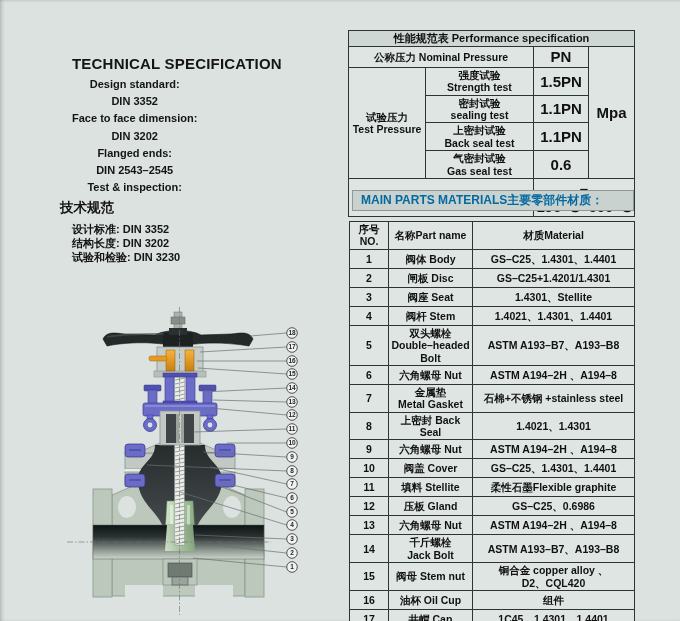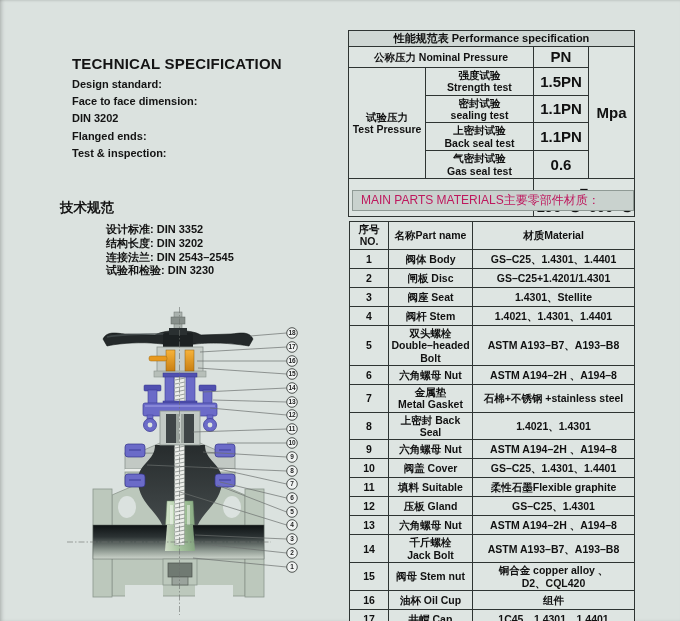--- a/index.html
+++ b/index.html
@@ -5,65 +5,66 @@
   * { margin:0; padding:0; box-sizing:border-box; }
   html,body { width:680px; height:621px; }
   body { font-family:"Liberation Sans","DejaVu Sans",sans-serif; }
   .page {
     position:relative; width:680px; height:621px;
     background:#dbe2df; overflow:hidden; color:#141414;
     box-shadow: inset 3px 0 4px -2px rgba(0,0,0,.25), inset 0 2px 3px -2px rgba(0,0,0,.15);
   }
   
   .ts-title { position:absolute; left:72px; top:55px; font-size:15px; font-weight:bold; letter-spacing:.2px; }
-  .en-lines { position:absolute; left:72px; top:76px; font-size:11px; font-weight:bold; line-height:17.2px; }
+  .en-lines { position:absolute; left:72px; top:76px; font-size:11px; font-weight:bold; line-height:17.2px;text-align:center; }
   .cn-title { position:absolute; left:60px; top:199px; font-size:13.5px; font-weight:bold; }
-  .cn-lines { position:absolute; left:72px; top:223px; font-size:11px; font-weight:bold; line-height:13.8px;margin-left:34px; }
+  .cn-lines { position:absolute; left:72px; top:223px; font-size:11px; font-weight:bold; line-height:13.8px; }
   
   table { border-collapse:collapse; table-layout:fixed; }
   td { border:1px solid #2e3432; background:#dee5e2; text-align:center; vertical-align:middle;
        font-size:10.5px; font-weight:bold; color:#111; white-space:pre-line; line-height:1.18; padding:1px 2px; }
   .perf { position:absolute; left:348px; top:30px; width:286px; }
   .perf .title-row td { background:#cfd7d4; height:15px; font-size:11px; }
   .perf td { height:21px; }
   .perf .val { font-size:15px; }
   .parts-header {
     position:absolute; left:352px; top:190px; width:282px; height:21px;
     background:#c9d2ce; border:1px solid #8f9a95; line-height:19px;
-    font-size:12px; font-weight:normal; padding-left:8px; color:#be185d;
+    font-size:12px; font-weight:bold; padding-left:8px; color:#0369a1;
   }
   .parts { position:absolute; left:349px; top:221px; width:285px; }
   .parts td { height:19px; }
   .parts td.hd { height:21px; }
   
   .figure { position:absolute; left:55px; top:293px; width:250px; height:330px; }
   .leader { stroke:#6b706e; stroke-width:.7; }
   .callout-circle { fill:rgba(255,255,255,.55); stroke:#3d4240; stroke-width:.9; }
   .callout-num { font-size:6.5px; font-weight:bold; fill:#1d1d1d; text-anchor:middle;
                  font-family:"Liberation Sans","DejaVu Sans",sans-serif; }
   .cl { stroke:#6b706d; stroke-width:.6; stroke-dasharray:6 2 1.5 2; fill:none; }
 </style>
 </head>
 <body>
 
 <div class="page">
 
   <div class="ts-title">TECHNICAL SPECIFICATION</div>
   <div class="en-lines">
     <div>Design standard:</div>
+    <div>DIN 3352</div>
     <div>Face to face dimension:</div>
     <div>DIN 3202</div>
     <div>Flanged ends:</div>
+    <div>DIN 2543–2545</div>
     <div>Test &amp; inspection:</div>
   </div>
   <div class="cn-title">技术规范</div>
   <div class="cn-lines">
     <div>设计标准: DIN 3352</div>
     <div>结构长度: DIN 3202</div>
-    <div>连接法兰: DIN 2543–2545</div>
     <div>试验和检验: DIN 3230</div>
   </div>
 
   <table class="perf">
     <colgroup>
         <col style="width:77px">
         <col style="width:108px">
         <col style="width:55px">
         <col style="width:46px">
       </colgroup>
@@ -167,27 +168,27 @@
           <td>六角螺母 Nut</td>
           <td>ASTM A194–2H 、A194–8</td>
         </tr>
         <tr>
           <td>10</td>
           <td>阀盖 Cover</td>
           <td>GS–C25、1.4301、1.4401</td>
         </tr>
         <tr>
           <td>11</td>
-          <td>填料 Suitable</td>
+          <td>填料 Stellite</td>
           <td>柔性石墨Flexible graphite</td>
         </tr>
         <tr>
           <td>12</td>
           <td>压板 Gland</td>
-          <td>GS–C25、1.4301</td>
+          <td>GS–C25、0.6986</td>
         </tr>
         <tr>
           <td>13</td>
           <td>六角螺母 Nut</td>
           <td>ASTM A194–2H 、A194–8</td>
         </tr>
         <tr>
           <td>14</td>
           <td>千斤螺栓
 Jack Bolt</td>

